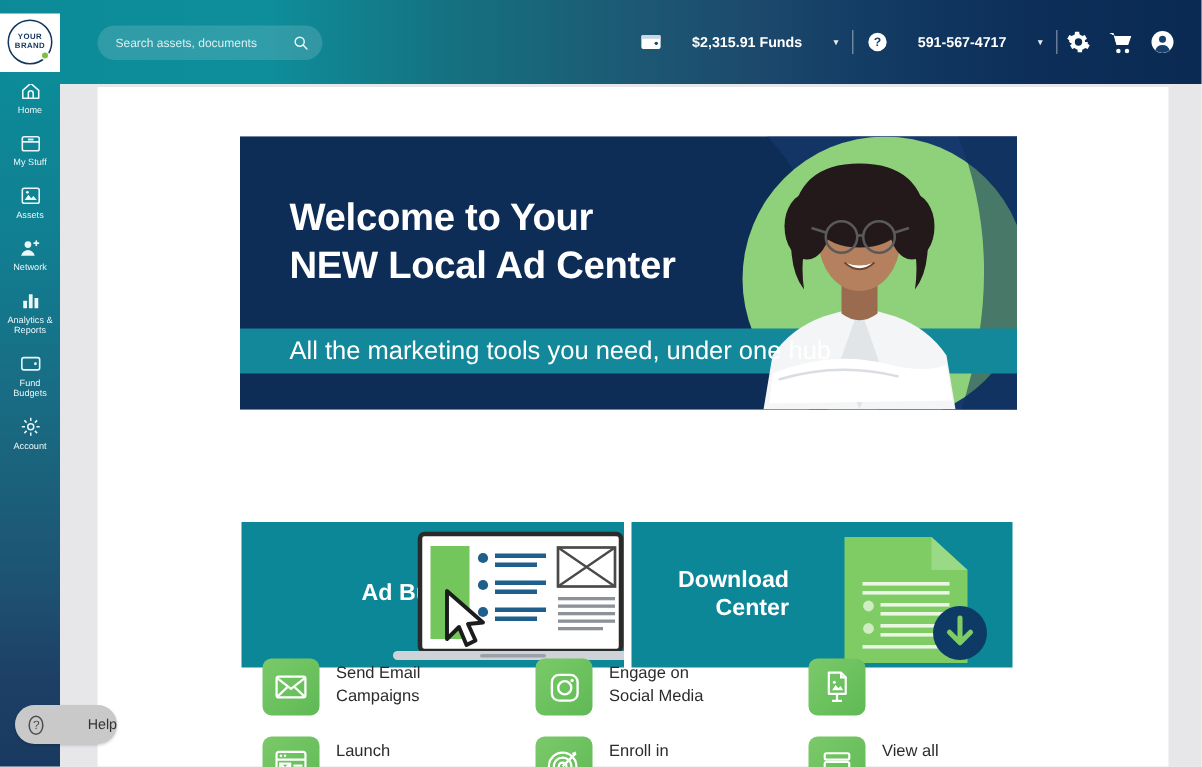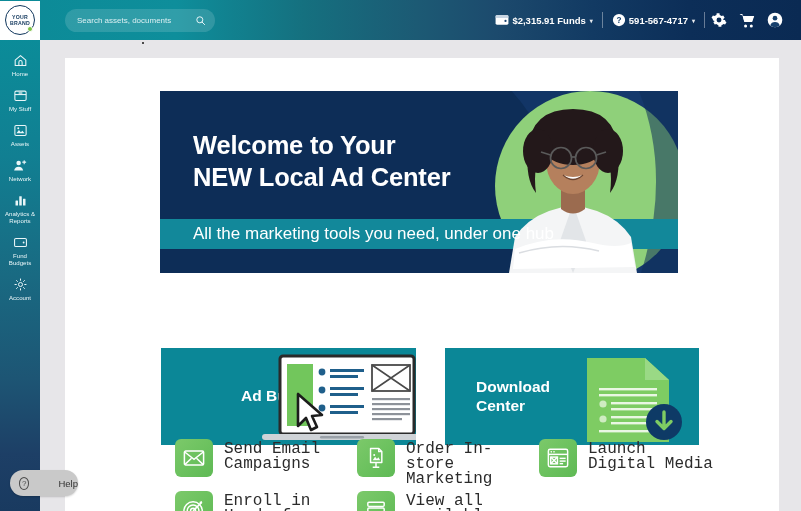--- a/index.html
+++ b/index.html
@@ -6,21 +6,21 @@
   html, body {
     width: 801px; height: 511px;
     overflow: hidden;
     background: #e7e6e9;
     font-family: "Liberation Sans", sans-serif;
   }
 
   
   .topbar {
     position: absolute; top: 0; left: 0;
-    width: 801px; height: 40px;
+    width: 801px; height: 56px;
     display: flex; align-items: center;
     background: linear-gradient(90deg, #0c8a97 0%, #0e8e9b 22%, #15707f 38%, #1c5a74 52%, #1c4a6d 62%, #123a63 74%, #0c2e58 86%, #0a2a53 100%);
     z-index: 20;
   }
   .logo-cell {
     width: 40px; height: 39px;
     background: #fff;
     display: flex; align-items: center; justify-content: center;
     flex: 0 0 40px;
   }
@@ -57,21 +57,21 @@
     font-family: "Liberation Sans", sans-serif;
   }
   .search-wrap input::placeholder { color: #dbeff2; opacity: 1; }
   .search-ico { width: 11px; height: 11px; flex: 0 0 11px; }
 
   .topbar-right {
     margin-left: auto; display: flex; align-items: center;
     gap: 0; padding-right: 12px; color: #fff;
   }
   .tb-item {
-    display: flex; align-items: center; gap: 3px;
+    display: flex; align-items: center; gap: 20px;
     font-size: 9.5px; font-weight: 700; color: #fff;
     padding: 0 9px; height: 39px; white-space: nowrap;
   }
   .tb-sep { width: 1px; height: 16px; background: rgba(255,255,255,.38); }
   .caret { font-size: 6px; opacity: .9; margin-left: 1px; }
   .tb-icon-btn {
     width: 28px; height: 39px;
     display: flex; align-items: center; justify-content: center;
   }
 
@@ -154,21 +154,21 @@
   .hero-photo { position: absolute; right: 8px; bottom: 0; width: 195px; height: 182px; z-index: 4; }
 
   
   .card {
     position: absolute;
     height: 97px;
     background: #0b8797;
     overflow: hidden;
   }
   .card-ad { left: 96px; top: 290px; width: 255px; }
-  .card-dl { left: 380px; top: 290px; width: 254px; }
+  .card-dl { left: 356px; top: 290px; width: 254px; text-align: right; }
   .card-title {
     position: absolute; font-size: 15.5px; font-weight: 700;
     color: #fff; line-height: 19px; white-space: pre-line;
   }
   .card-ad .card-title { left: 80px; top: 38px; }
   .card-dl .card-title { left: 31px; top: 29px; }
 
   
   .grid {
     position: absolute; left: 110px; top: 381px;
@@ -179,22 +179,22 @@
     column-gap: 6px; row-gap: 0;
   }
   .gitem { display: flex; align-items: flex-start; gap: 11px; }
   .gtile {
     width: 38px; height: 38px; border-radius: 6px;
     background: linear-gradient(135deg, #7cc96a 0%, #6bc15e 55%, #5fb955 100%);
     display: flex; align-items: center; justify-content: center;
     flex: 0 0 38px;
   }
   .glabel {
-    font-size: 16px; line-height: 15px; color: #2b2b2b;
-    white-space: pre-line; padding-top: 3px; font-family: Liberation Mono, monospace;
+    font-size: 11px; line-height: 15px; color: #2b2b2b;
+    white-space: pre-line; padding-top: 3px;
   }
 </style>
 </head>
 <body>
 
 <div class="topbar">
 
   <div class="logo-cell">
     <div class="logo-mark">
       <span>YOUR</span>
@@ -439,33 +439,42 @@
           <svg width="22" height="16" viewBox="0 0 24 18" fill="none" stroke="#fff" stroke-width="1.7">
             <rect x="1.2" y="1.2" width="21.6" height="15.6" rx="1.4"></rect>
             <path d="M1.2 2 12 10.4 22.8 2"></path>
               <path d="M1.6 16.4 9.2 9.2M22.4 16.4 14.8 9.2"></path>
           </svg>
         </div>
         <div class="glabel">Send Email
 Campaigns</div>
       </div>
 
+      <div class="gitem">
+        <div class="gtile">
+          <svg width="21" height="21" viewBox="0 0 24 24" fill="none" stroke="#fff" stroke-width="1.8">
+            <rect x="2.2" y="2.2" width="19.6" height="19.6" rx="5.4"></rect>
+            <circle cx="12" cy="12" r="5"></circle>
+              <circle cx="17.6" cy="6.4" r="1.3" fill="#fff" stroke="none"></circle>
+          </svg>
+        </div>
+        <div class="glabel">Engage on
+Social Media</div>
+      </div>
 
       <div class="gitem">
         <div class="gtile">
           <svg width="20" height="22" viewBox="0 0 22 24" fill="none" stroke="#fff" stroke-width="1.6">
             <path d="M5 1.5h9l3.4 3.4V17H5z" stroke-linejoin="round"></path>
             <path d="M14 1.5V5h3.4"></path>
             <path d="M7.4 14.4 10 10.6l2 2.4 1.6-1.7 2 3.1z" fill="#fff" stroke="none"></path>
             <circle cx="9" cy="8.6" r="1.1" fill="#fff" stroke="none"></circle>
             <path d="M11 17v5M7.4 22.2h7.2"></path>
           </svg>
         </div>
-        <div class="glabel">Order In-store
-Marketing</div>
       </div>
 
       <div class="gitem">
         <div class="gtile">
           <svg width="22" height="20" viewBox="0 0 24 22" fill="none" stroke="#fff" stroke-width="1.6">
             <rect x="1.4" y="1.4" width="21.2" height="19.2" rx="1.8"></rect>
             <line x1="1.4" y1="7" x2="22.6" y2="7"></line>
             <circle cx="4.6" cy="4.2" r=".9" fill="#fff" stroke="none"></circle>
             <circle cx="7.6" cy="4.2" r=".9" fill="#fff" stroke="none"></circle>
             <rect x="4" y="10" width="7.4" height="7.4"></rect>

